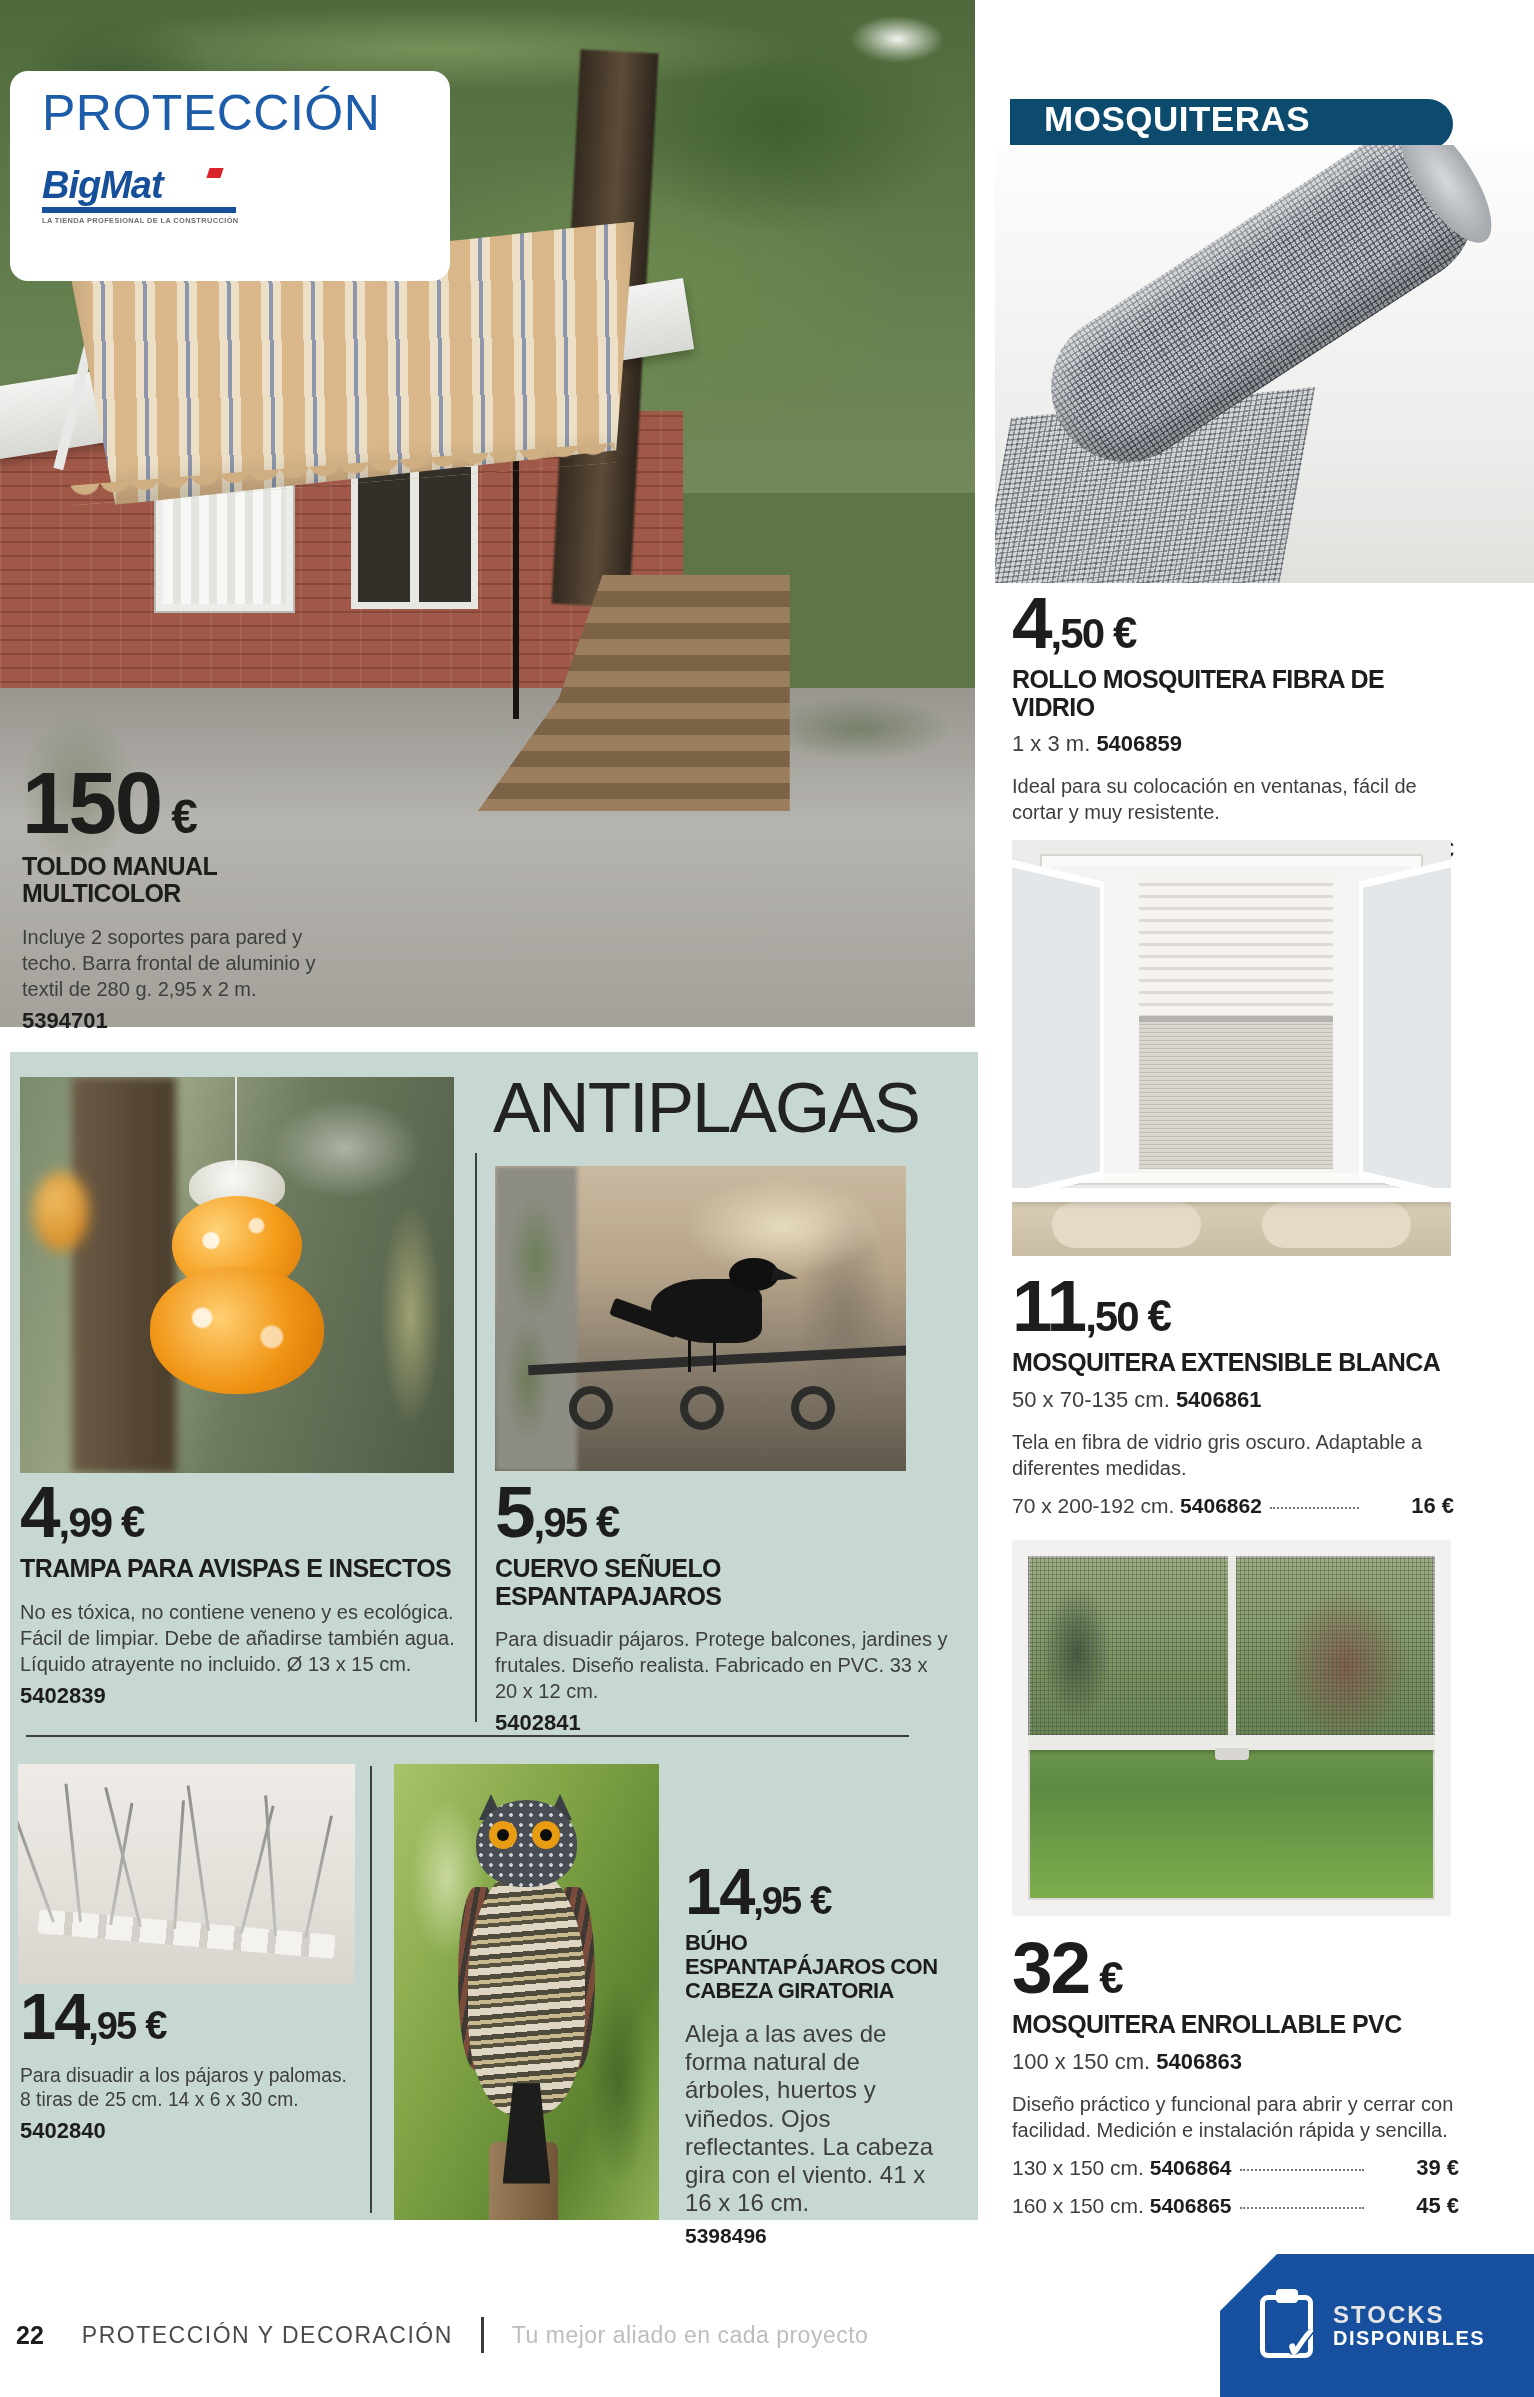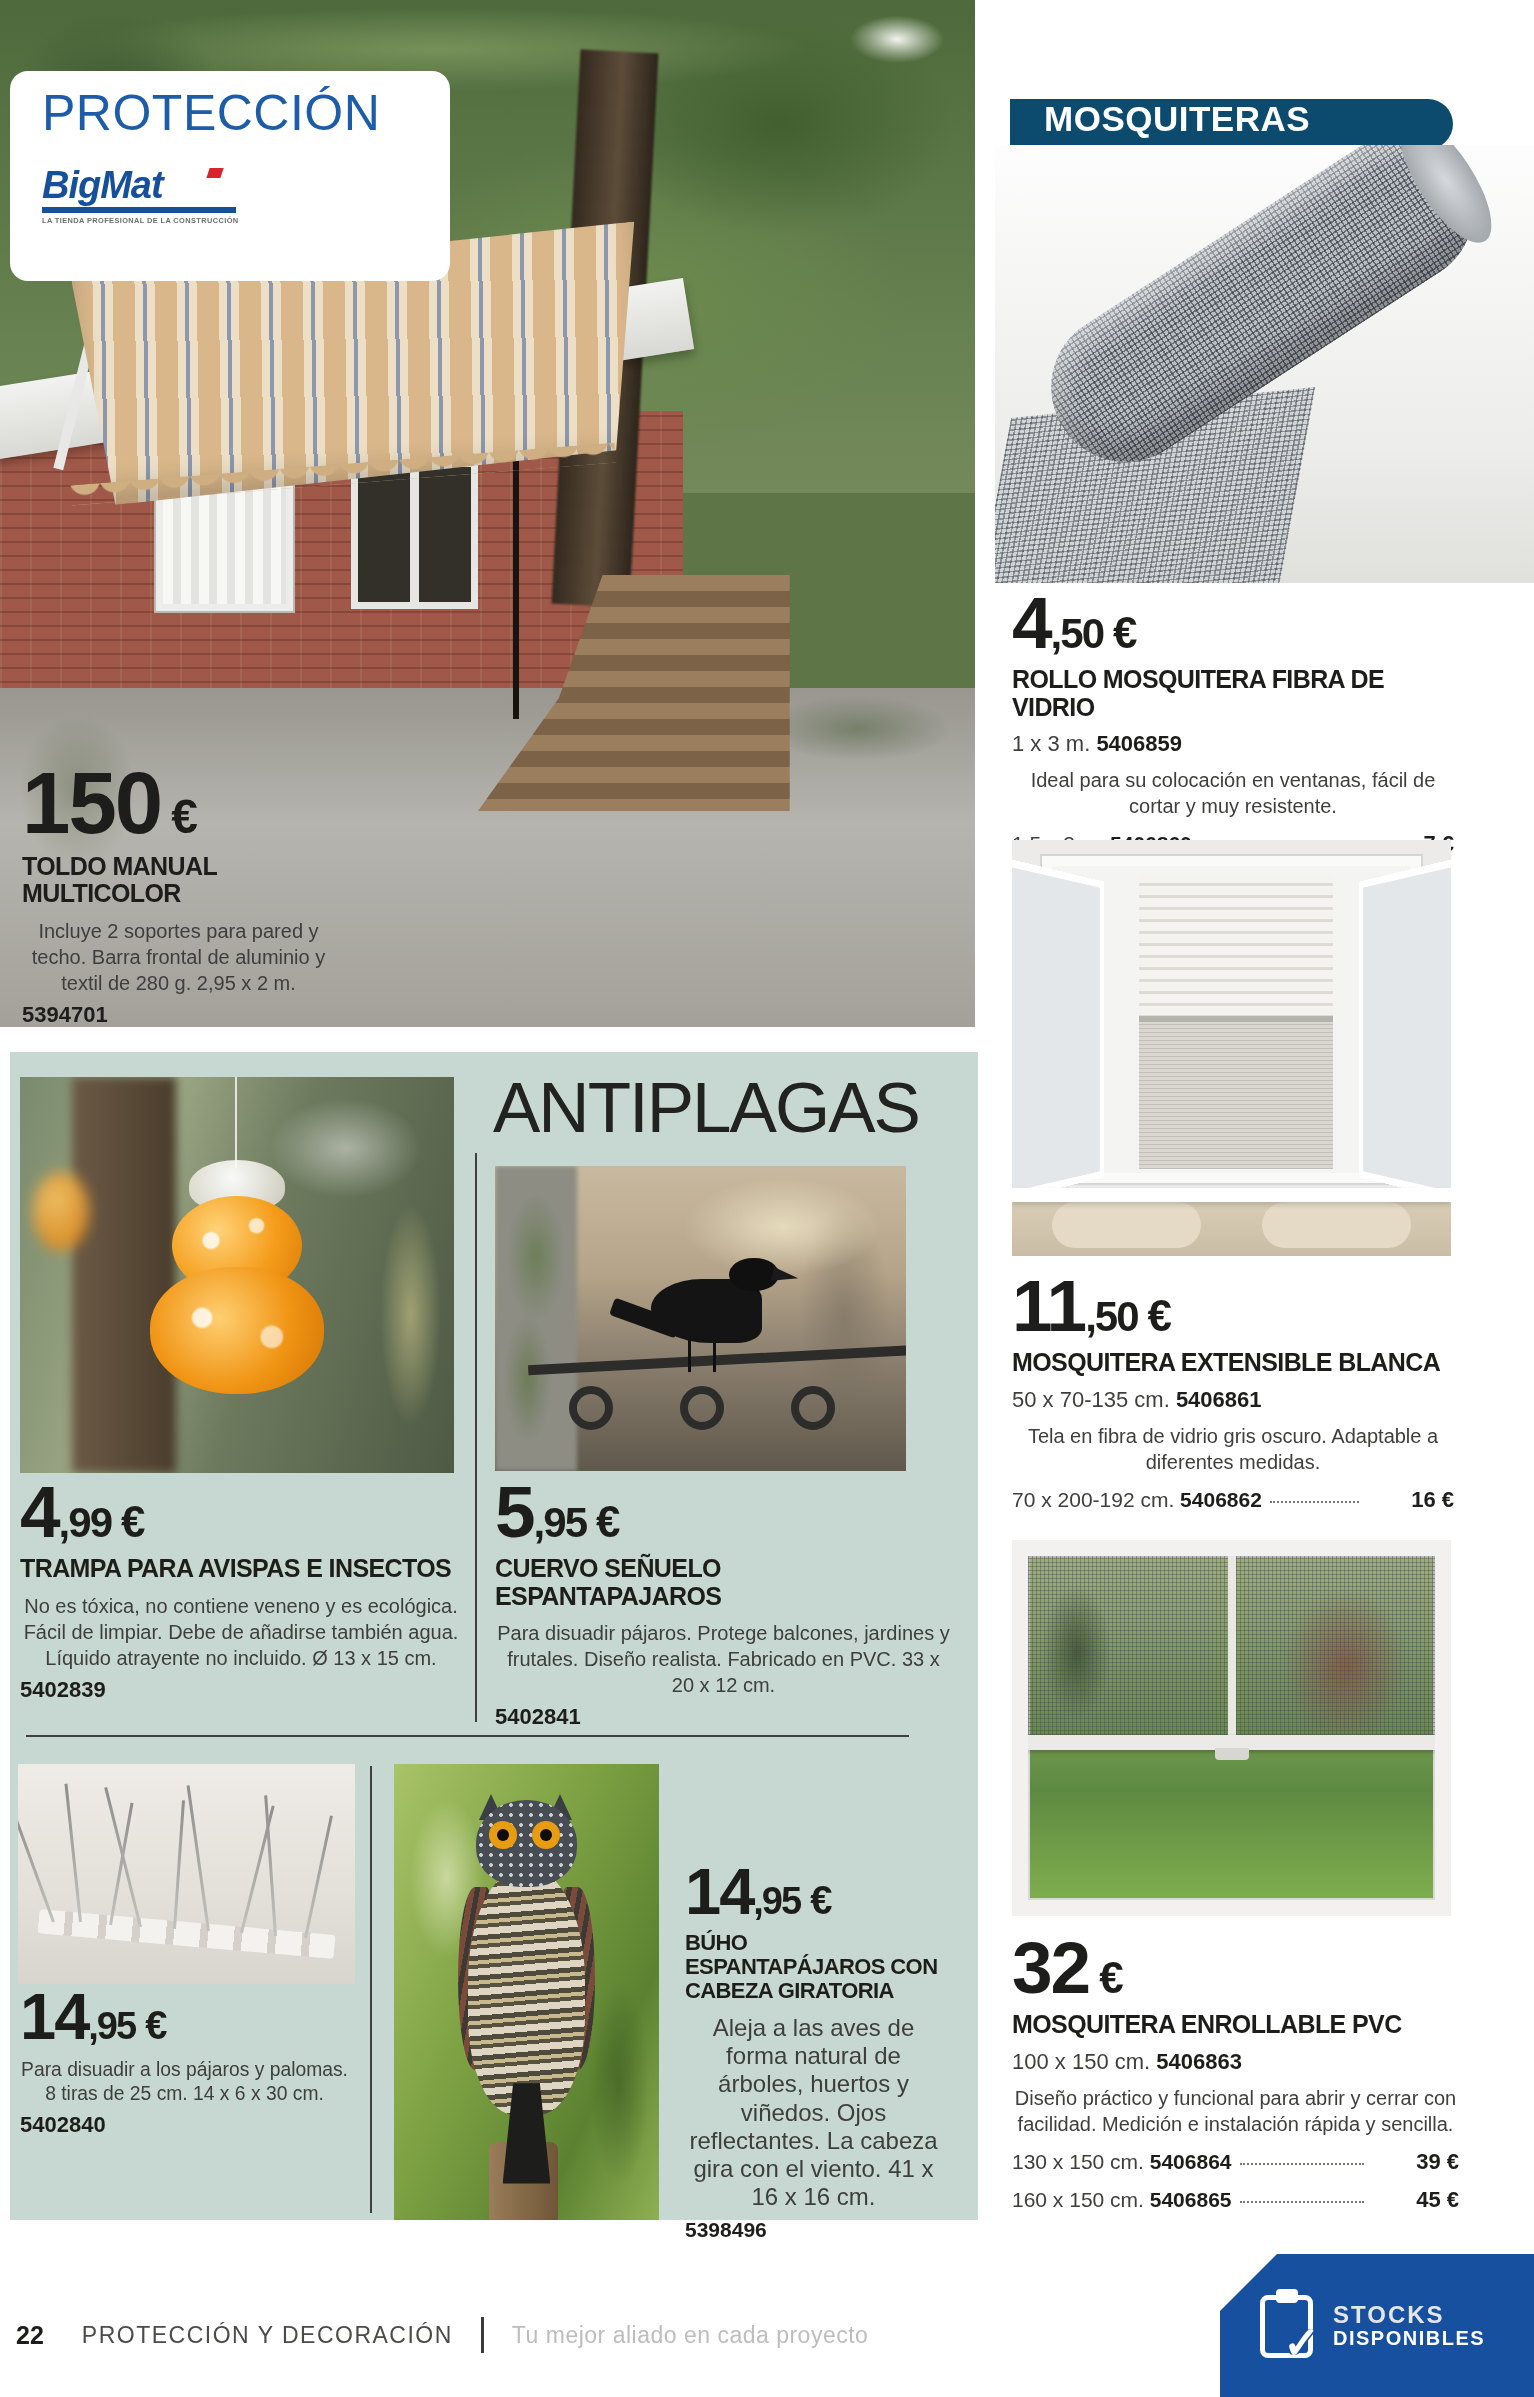--- a/index.html
+++ b/index.html
@@ -11,21 +11,21 @@
   
   .price { display:flex; align-items:baseline; color:#1d1d1b; font-weight:bold; letter-spacing:-2px; }
   .p-int { font-size:73px; line-height:.95; }
   .p-dec { font-size:42px; }
   .p-eur { font-size:44px; margin-left:10px; letter-spacing:0; }
   .p-xl .p-int { font-size:87px; } .p-xl .p-eur { font-size:48px; }
   .p-md .p-int { font-size:65px; } .p-md .p-dec { font-size:38px; } .p-md .p-eur { font-size:40px; }
   .prod-name { font-weight:bold; color:#1d1d1b; font-size:25px; line-height:1.1; letter-spacing:-0.6px; margin-top:8px; }
   .size-line { font-size:22px; color:#3e3e3c; margin-top:10px; }
   .code-inline { font-weight:bold; color:#1d1d1b; }
-  .desc { font-size:20px; color:#3e3e3c; line-height:1.3; margin-top:10px;text-align:center; }
+  .desc { font-size:20px; color:#3e3e3c; line-height:1.3; margin-top:16px; }
   .code { font-size:22px; font-weight:bold; color:#1d1d1b; margin-top:6px; }
   .variant-row { display:flex; align-items:baseline; font-size:21px; color:#3e3e3c; margin-top:12px; }
   .leader { flex:1; border-bottom:2px dotted #77776f; margin:0 8px; transform:translateY(-4px); }
   .v-price { font-weight:bold; color:#1d1d1b; font-size:22px; white-space:nowrap;margin-left:44px; }
   .divider { background:#3f3f3d; }
 
   
   .photo-main { left:0; top:0; width:975px; height:1027px; background:#5d7547; overflow:hidden; }
   .foliage { left:0; top:0; width:100%; height:48%;
     background:

